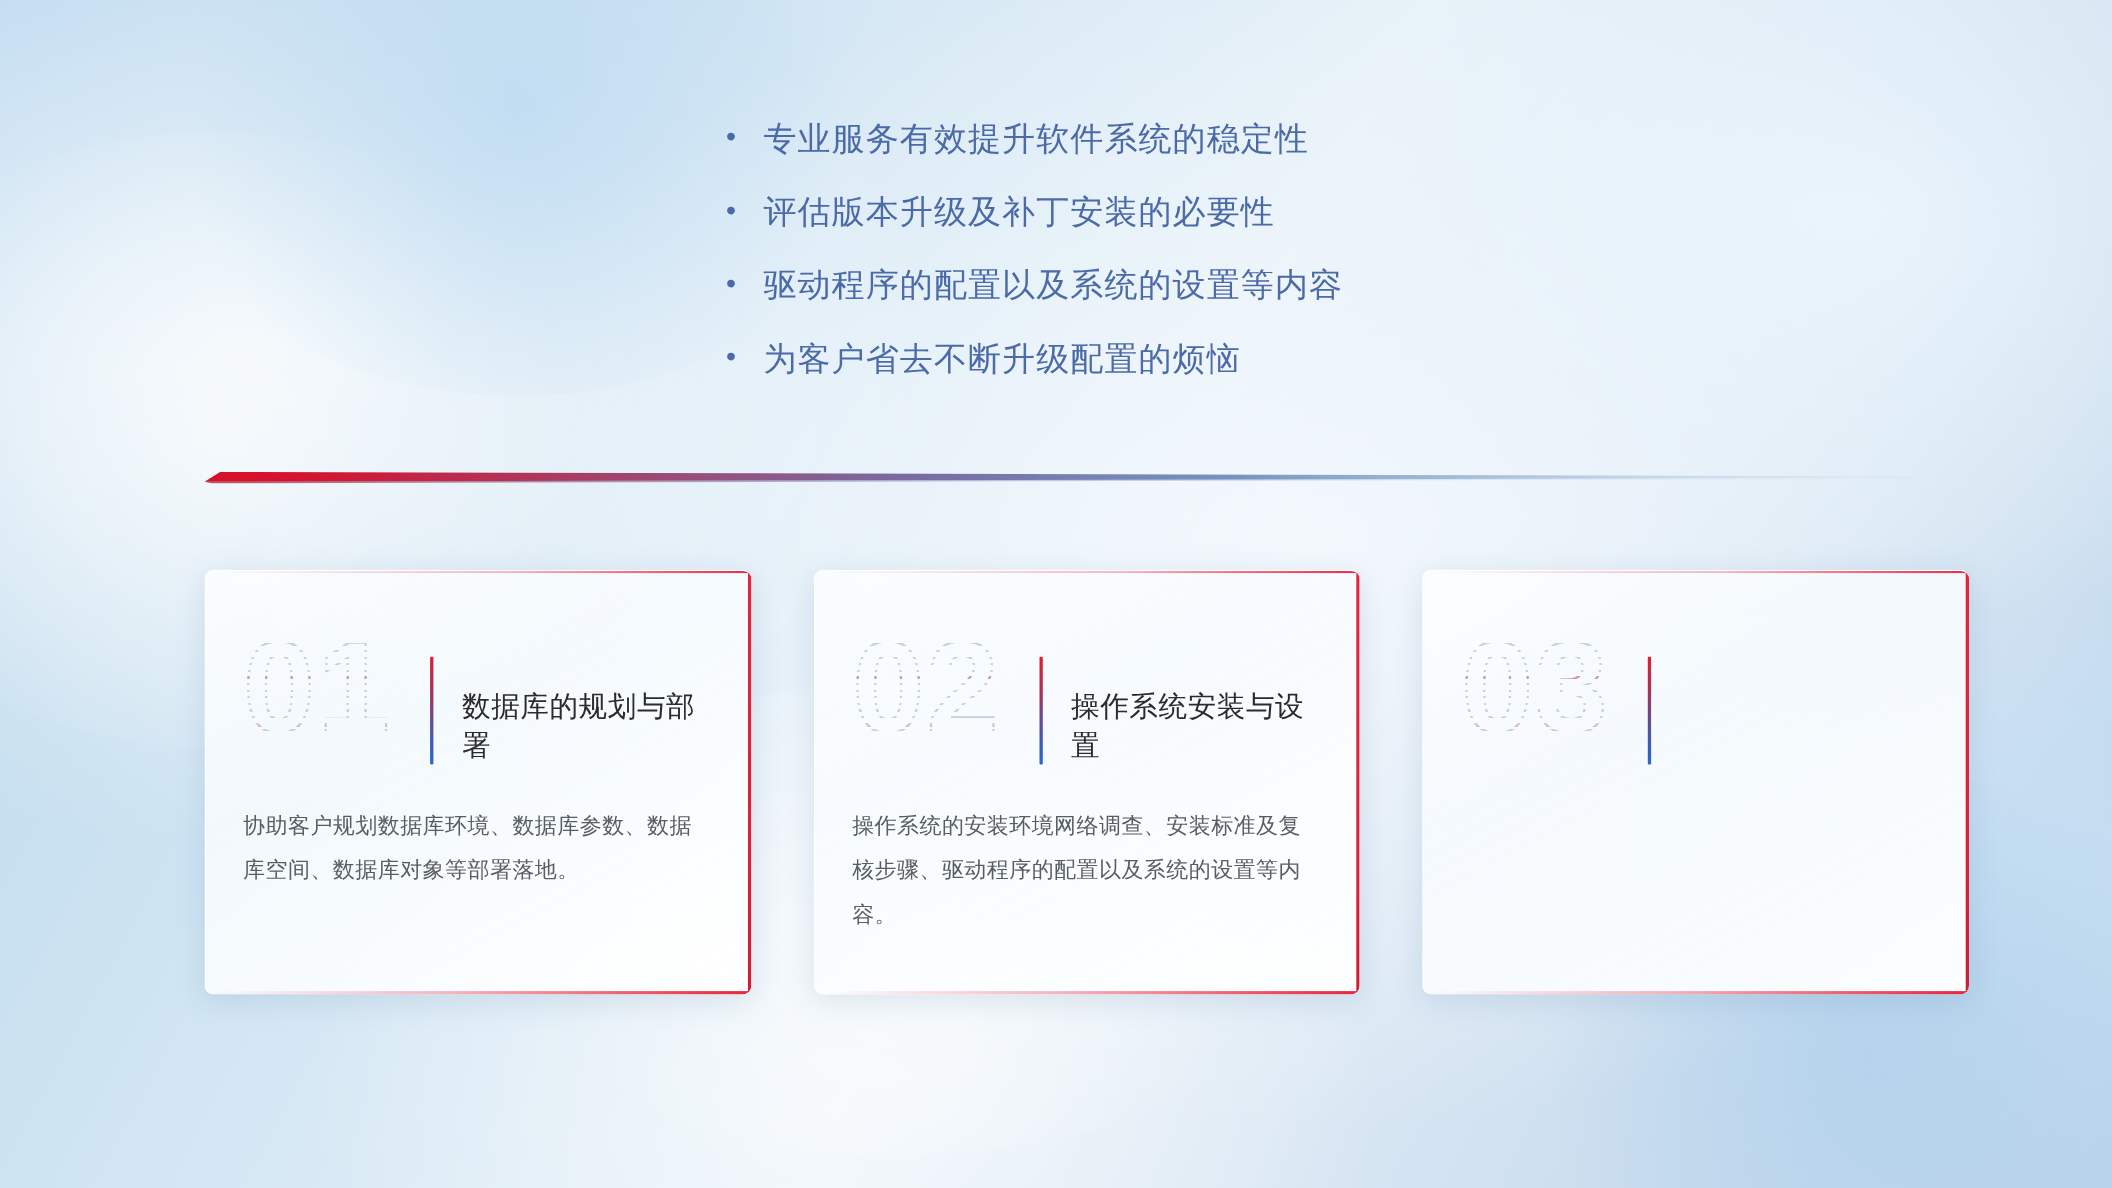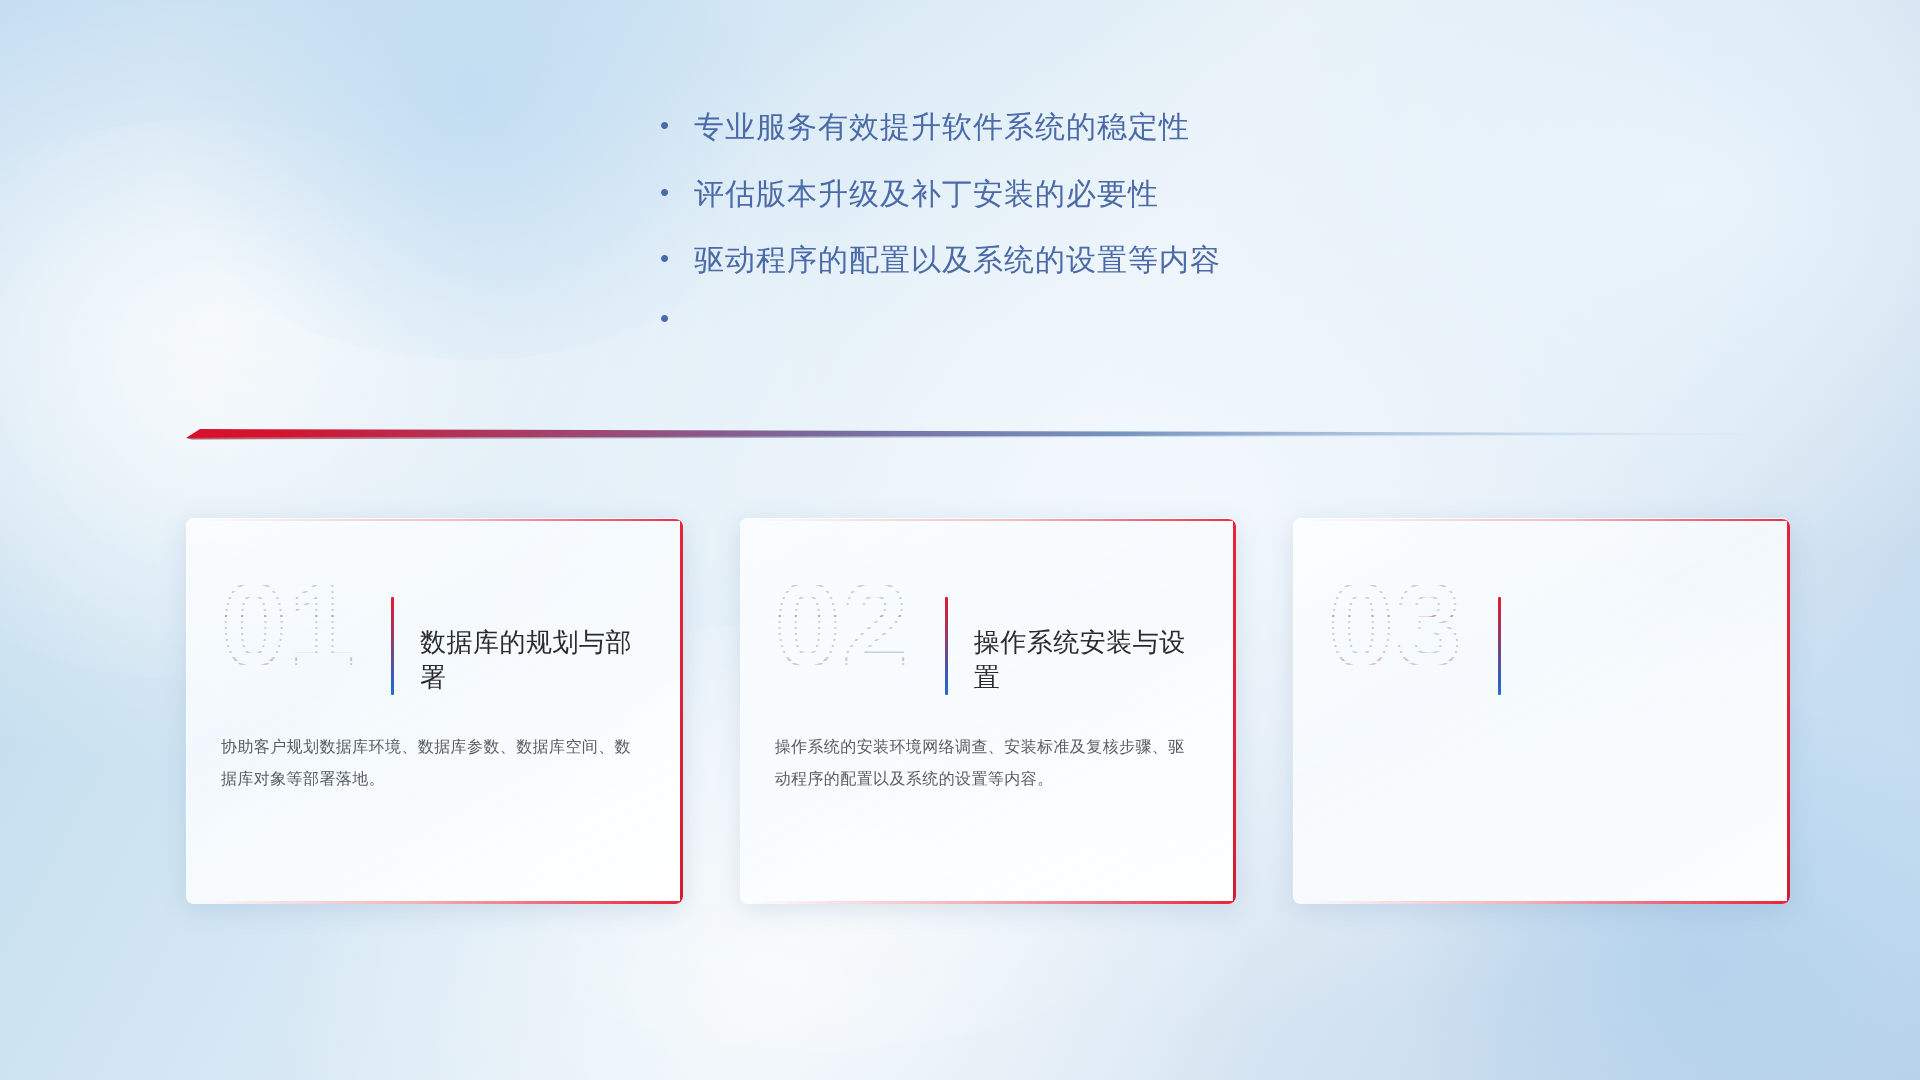--- a/index.html
+++ b/index.html
@@ -178,21 +178,21 @@
     font-size: 26px;
     line-height: 1.34;
     color: #2b2b2b;
     font-weight: 400;
     letter-spacing: 0.5px;
     padding-right: 6px;
   }
 
   .card-body {
     padding: 36px 40px 0 34px;
-    font-size: 16px;
+    font-size: 20px;
     line-height: 2.02;
     color: #585d63;
     letter-spacing: 0.4px;
   }
 
   .card:nth-child(3) .card-body { padding-left: 32px; }
 </style>
 </head>
 <body>
 
@@ -211,20 +211,21 @@
     <div class="bullet">
       <span class="dot">•</span>
       <span class="txt">评估版本升级及补丁安装的必要性</span>
     </div>
     <div class="bullet">
       <span class="dot">•</span>
       <span class="txt">驱动程序的配置以及系统的设置等内容</span>
     </div>
     <div class="bullet">
       <span class="dot">•</span>
+      <span class="txt">为客户省去不断升级配置的烦恼</span>
     </div>
   </div>
 
   <svg id="divider" viewBox="0 0 1600 20" preserveAspectRatio="none">
     <defs>
       <linearGradient id="divgrad" x1="0" y1="0" x2="1" y2="0">
         <stop offset="0%" stop-color="#d8102a" stop-opacity="1"></stop>
         <stop offset="6%" stop-color="#d21430" stop-opacity="1"></stop>
         <stop offset="22%" stop-color="#a43a63" stop-opacity="0.97"></stop>
         <stop offset="40%" stop-color="#6f5f9a" stop-opacity="0.92"></stop>

